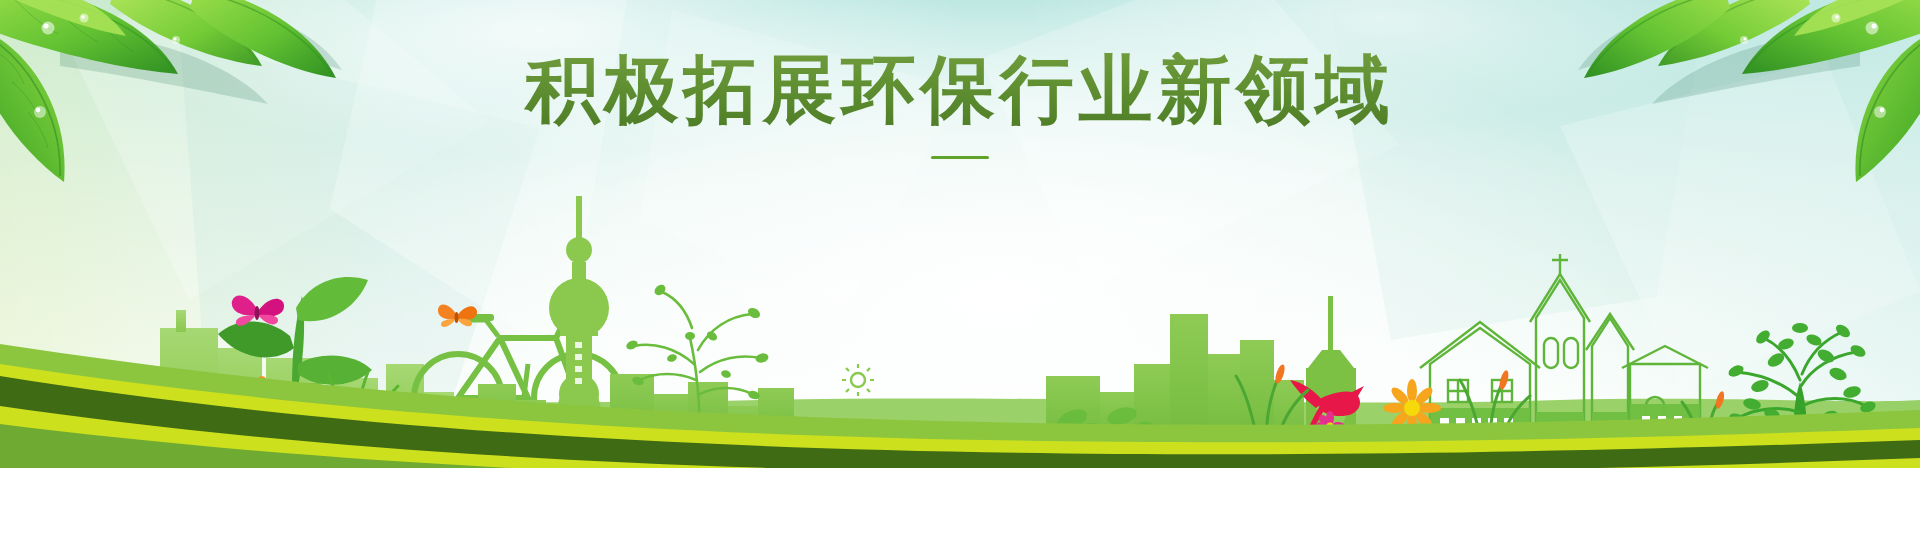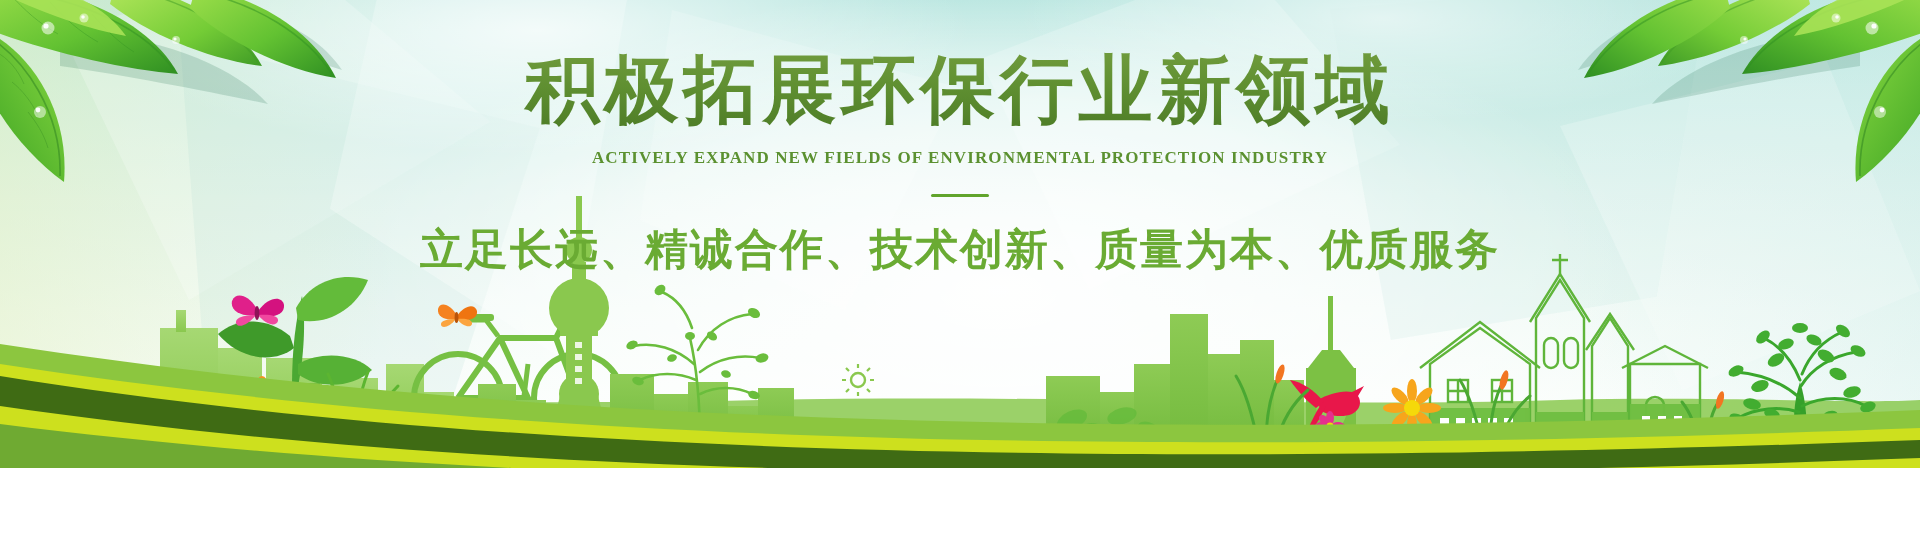--- a/index.html
+++ b/index.html
@@ -538,18 +538,16 @@
       <circle cx="83" cy="17" r="1.8" fill="#ffffff" opacity=".95"></circle>
       <circle cx="40" cy="112" r="6" fill="#ffffff" opacity=".5"></circle>
       <circle cx="38" cy="110" r="2.4" fill="#ffffff" opacity=".95"></circle>
       <circle cx="176" cy="40" r="4" fill="#ffffff" opacity=".5"></circle>
       <circle cx="175" cy="39" r="1.6" fill="#ffffff" opacity=".95"></circle>
     </g>
   </svg>
 
   <div class="text-block">
     <h1 class="title">积极拓展环保行业新领域</h1>
-    <p class="subtitle-en">ACTIVELY EXPAND NEW FIELDS OF ENVIRONMENTAL PROTECTION INDUSTRY</p>
     <div class="divider"></div>
-    <p class="tagline">立足长远、精诚合作、技术创新、质量为本、优质服务</p>
   </div>
 
 </div>
 
 </body></html>

